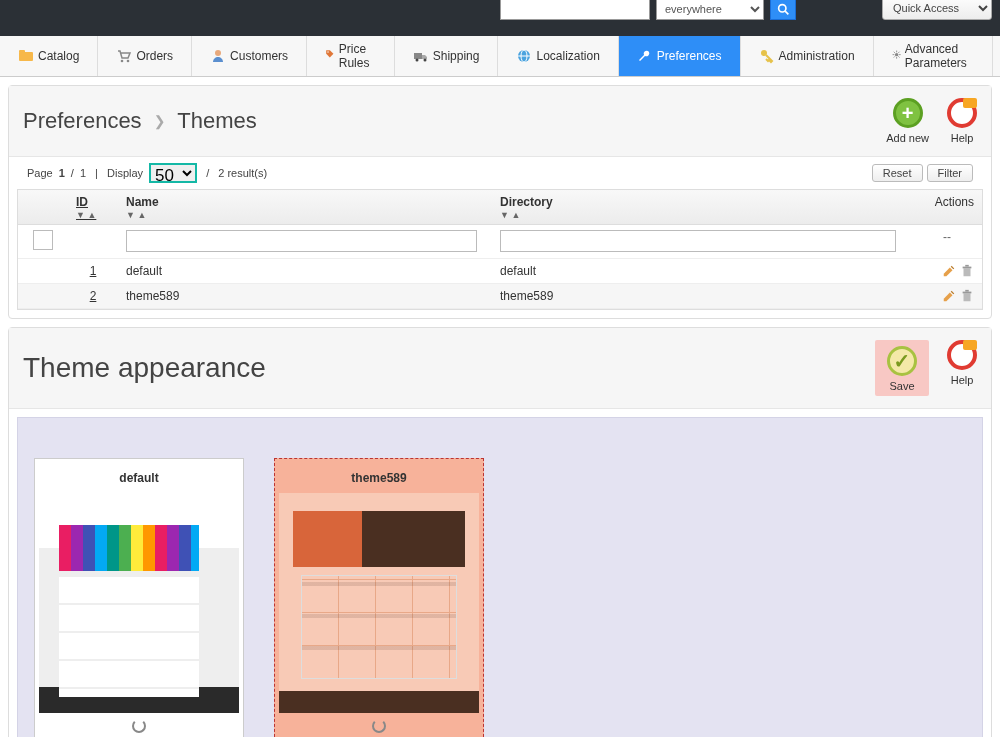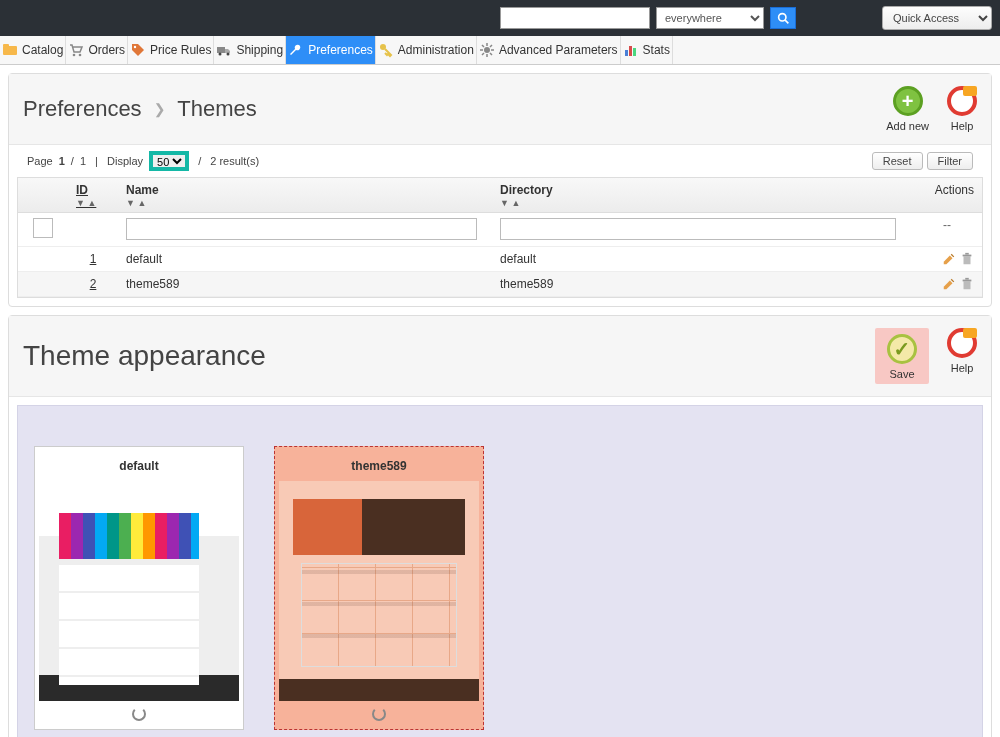--- a/index.html
+++ b/index.html
@@ -1,48 +1,48 @@
 <!DOCTYPE html>
 <html><head>
 <meta charset="utf-8">
 <style>
 * { box-sizing: border-box; margin: 0; padding: 0; }
 body { font-family: Arial, Helvetica, sans-serif; font-size: 12px; color: #333; background: #fff; }
 
 
-.topbar { background:#2b3036; height:36px; display:flex; align-items:center; justify-content:flex-end; padding:10px 8px; gap:6px; }
+.topbar { background:#2b3036; height:36px; display:flex; align-items:flex-end; justify-content:flex-end; padding:16px 8px; gap:6px; }
 .search-input { width:150px; height:22px; border:1px solid #999; padding:0 4px; font-size:12px; }
 .search-scope { width:108px; height:22px; border:1px solid #999; background:#fff; font-size:11px; padding:0 4px; color:#555; }
 .search-btn { width:26px; height:22px; background:#2e8ef7; border:1px solid #1a6dd6; display:flex; align-items:center; justify-content:center; cursor:pointer; }
 .search-btn svg { width:13px; height:13px; }
 .quick-access { width:110px; height:24px; border:1px solid #aaa; background:linear-gradient(#fdfdfd,#ededed); font-size:11px; padding:0 6px; color:#444; border-radius:3px; margin-left:80px; }
 
 
 .mainnav { display:flex; background:#f7f7f7; border-bottom:1px solid #ccc; }
-.mainnav > div { padding:6px 2px; border-right:1px solid #ddd; display:flex; align-items:center; gap:4px; cursor:pointer; color:#333; }
+.mainnav > div { padding:6px 18px; border-right:1px solid #ddd; display:flex; align-items:center; gap:4px; cursor:pointer; color:#333; }
 .mainnav > div.active { background:#2e8ef7; color:#fff; }
 .mainnav .ico { width:16px; height:16px; display:inline-block; }
 
 
 .panel { border:1px solid #ddd; border-radius:4px; margin:8px; }
 .panel-head { display:flex; align-items:center; justify-content:space-between; padding:12px 14px; background:#f6f6f6; border-bottom:1px solid #e6e6e6; }
 .bc-title { font-size:22px; color:#444; display:flex; align-items:center; gap:12px; }
 .bc-title .sep { color:#aaa; font-size:14px; }
 .head-actions { display:flex; gap:18px; }
 .head-actions .act { text-align:center; font-size:11px; cursor:pointer; }
 .head-actions .act .circ { width:30px; height:30px; border-radius:50%; margin:0 auto 4px; display:flex; align-items:center; justify-content:center; font-size:20px; font-weight:bold; }
 .add-circ { background:#7fc241; border:3px solid #5ca022; color:#fff; }
 .help-circ { background:#fff; border:4px solid #e03b32; position:relative; }
 .help-circ::after { content:""; position:absolute; top:-4px; right:-4px; width:14px; height:10px; background:#f7a623; border-radius:2px; }
 .save-circ { background:#f4e9a8; border:3px solid #a8c241; color:#7a9a1f; }
 .save-wrap { background:#f8c8c4; padding:6px 12px 4px; border-radius:2px; }
 
 
 .pager { padding:6px 10px; font-size:11px; color:#444; display:flex; align-items:center; margin:0 8px; gap:6px; }
-.pager select { height:20px; border:4px solid #14b8a6; font-size:11px; width:40px; }
+.pager select { height:20px; border:2px solid #14b8a6; font-size:17px; width:48px; }
 .pager .right-btns { margin-left:auto; display:flex; gap:4px; }
 .mini-btn { border:1px solid #bbb; background:linear-gradient(#fff,#eee); padding:2px 10px; border-radius:3px; font-size:11px; cursor:pointer; }
 
 
 .grid { border:1px solid #ddd; margin:0 8px 8px; }
 .grid-head { display:flex; background:linear-gradient(#f8f8f8,#ececec); border-bottom:1px solid #ddd; }
 .grid-head > div, .grid-filter > div, .grid-row > div { padding:5px 8px; font-size:12px; }
 .col-chk { width:50px; text-align:center; }
 .col-id { width:50px; font-weight:bold;text-decoration:underline; }
 .col-name { flex:1; font-weight:bold; }
@@ -111,33 +111,48 @@
   <div>
       <span class="ico"><svg viewBox="0 0 16 16">
           <path d="M2 3h2l2 7h6l2-5H5" fill="none" stroke="#888" stroke-width="1.5"></path>
           <circle cx="6" cy="13" r="1.3" fill="#888"></circle>
           <circle cx="12" cy="13" r="1.3" fill="#888"></circle>
         </svg></span>
       <span>Orders</span>
     </div>
   <div>
       <span class="ico"><svg viewBox="0 0 16 16">
+          <circle cx="8" cy="5" r="3" fill="#e8a97c"></circle>
+          <path d="M3 14c0-3 2.5-5 5-5s5 2 5 5" fill="#5b8fcf"></path>
+        </svg></span>
+      <span>Customers</span>
+    </div>
+  <div>
+      <span class="ico"><svg viewBox="0 0 16 16">
           <path d="M2 2h6l6 6-6 6-6-6z" fill="#e07738"></path>
           <circle cx="5" cy="5" r="1.2" fill="#fff"></circle>
         </svg></span>
       <span>Price Rules</span>
     </div>
   <div>
       <span class="ico"><svg viewBox="0 0 16 16">
           <rect x="1" y="5" width="8" height="6" fill="#888"></rect>
           <path d="M9 7h3l2 2v2H9z" fill="#aaa"></path>
           <circle cx="4" cy="12" r="1.5" fill="#444"></circle>
           <circle cx="12" cy="12" r="1.5" fill="#444"></circle>
         </svg></span>
       <span>Shipping</span>
+    </div>
+  <div>
+      <span class="ico"><svg viewBox="0 0 16 16">
+          <circle cx="8" cy="8" r="6" fill="#4aa3df"></circle>
+          <ellipse cx="8" cy="8" rx="3" ry="6" fill="none" stroke="#fff" stroke-width="1"></ellipse>
+          <line x1="2" y1="8" x2="14" y2="8" stroke="#fff"></line>
+        </svg></span>
+      <span>Localization</span>
     </div>
   <div class="active">
       <span class="ico"><svg viewBox="0 0 16 16">
           <path d="M12 4a3 3 0 0 1-4 4L3 13l-1-1 5-5a3 3 0 0 1 4-4z" fill="#fff"></path>
         </svg></span>
       <span>Preferences</span>
     </div>
   <div>
       <span class="ico"><svg viewBox="0 0 16 16">
           <circle cx="5" cy="5" r="3" fill="#e6c24a"></circle>

